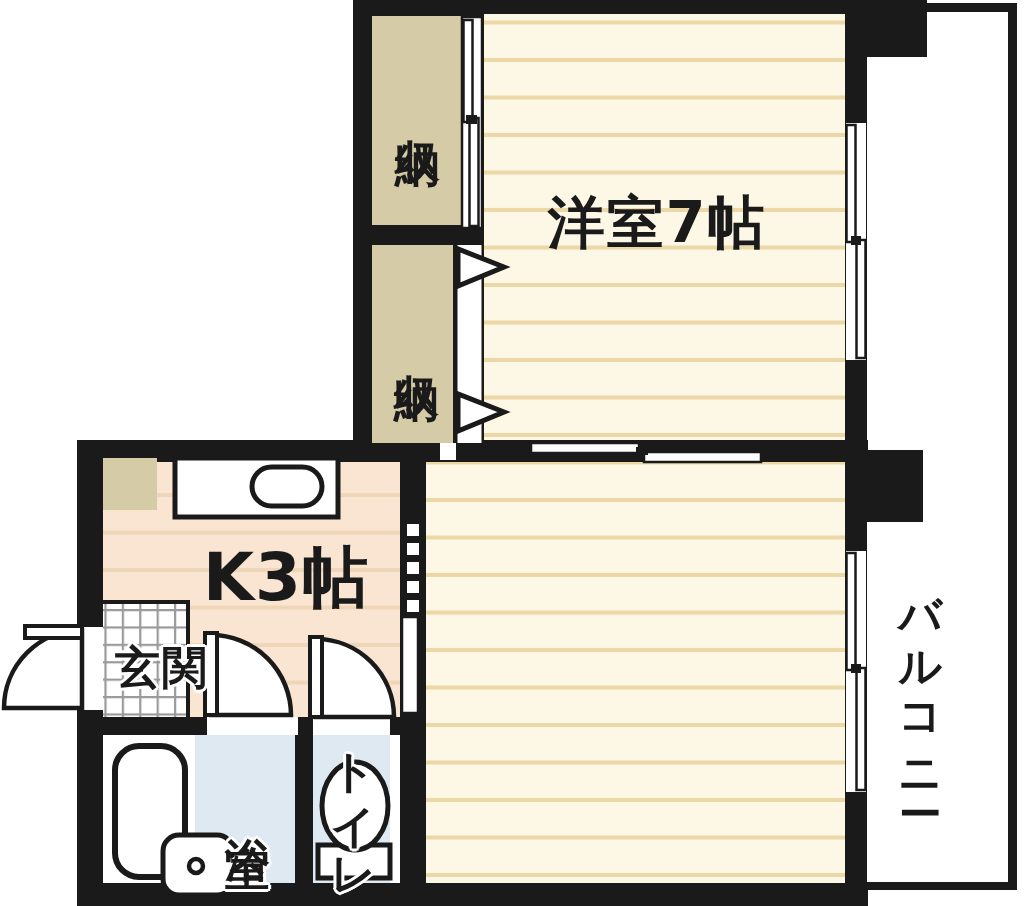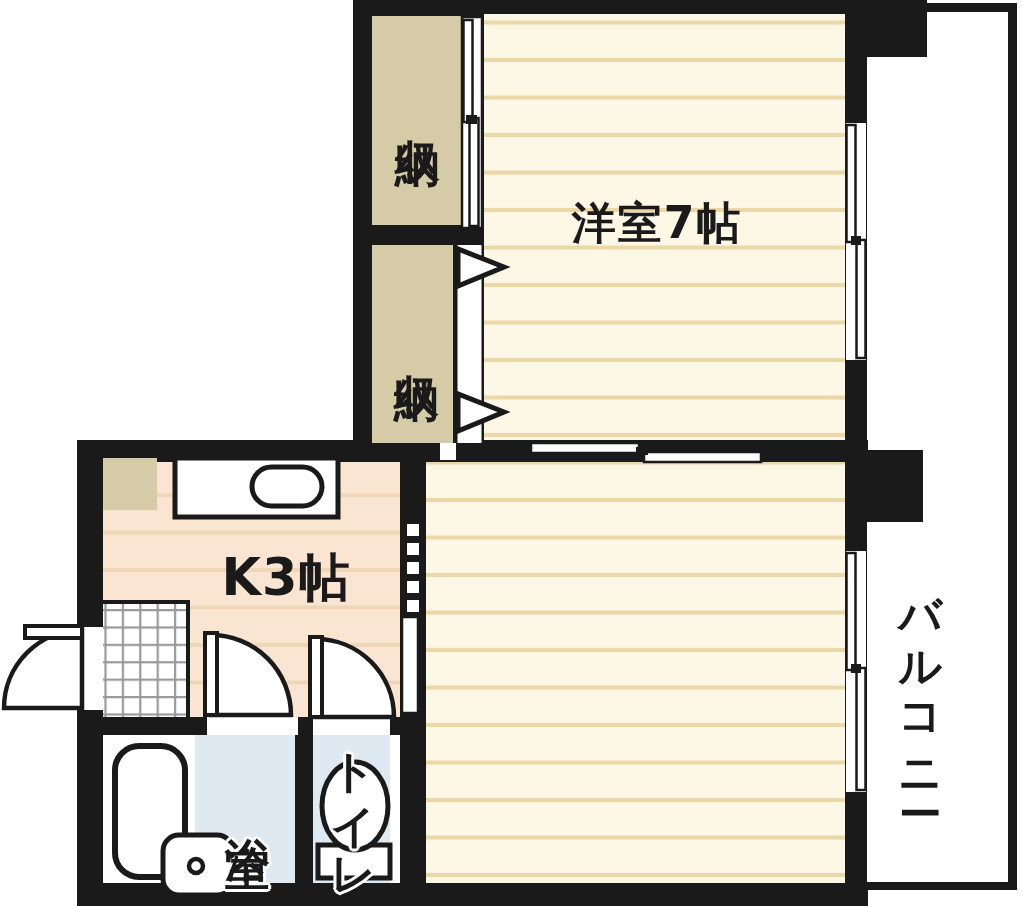--- a/index.html
+++ b/index.html
@@ -20,22 +20,22 @@
     line-height:1.08;
     font-family:"DejaVu Sans","Liberation Sans",sans-serif;
     z-index:5;
   }
   .v{writing-mode:vertical-rl;text-orientation:mixed;}
   .halo{
     text-shadow:
       -2px -2px 0 #fff, 2px -2px 0 #fff, -2px 2px 0 #fff, 2px 2px 0 #fff,
       0 -3px 0 #fff, 0 3px 0 #fff, -3px 0 0 #fff, 3px 0 0 #fff;
   }
-  .lbl-room{font-size:44px;letter-spacing:2px;}
-  .lbl-kitchen{font-size:51px;letter-spacing:1px;text-align:center;}
+  .lbl-room{font-size:57px;letter-spacing:2px;}
+  .lbl-kitchen{font-size:66px;letter-spacing:1px;text-align:center;}
   .lbl-closet{font-size:45px;letter-spacing:5px;}
   .lbl-entrance{font-size:45px;letter-spacing:2px;}
   .lbl-bath{font-size:45px;letter-spacing:6px;}
   .lbl-toilet{font-size:45px;letter-spacing:2px;}
   .lbl-balcony{font-size:43px;letter-spacing:7px;}
 </style>
 </head>
 <body>
 
 <div id="stage">
@@ -163,16 +163,17 @@
       <circle cx="196" cy="866" r="7" fill="#ffffff" style="stroke:var(--wall)" stroke-width="4.5"></circle>
       <rect x="318" y="845" width="72" height="33" fill="#ffffff" style="stroke:var(--wall)" stroke-width="5"></rect>
       <ellipse cx="355" cy="806" rx="33" ry="44" fill="#ffffff" style="stroke:var(--wall)" stroke-width="5"></ellipse>
     </g>
   </svg>
 
   <div class="lbl lbl-room" style="left:657px;top:223px;">洋室7帖</div>
   <div class="lbl lbl-kitchen" style="left:286px;top:578px;">K3帖</div>
   <div class="lbl lbl-closet v" style="left:417px;top:108px;">収納</div>
   <div class="lbl lbl-closet v" style="left:416px;top:343px;">収納</div>
+  <div class="lbl lbl-entrance halo" style="left:162px;top:668px;">玄関</div>
   <div class="lbl lbl-bath v halo" style="left:247px;top:807px;">浴室</div>
   <div class="lbl lbl-toilet v halo" style="left:353px;top:800px;">トイレ</div>
   <div class="lbl lbl-balcony v" style="left:921px;top:682px;">バルコニー</div>
 </div>
 
 </body></html>

